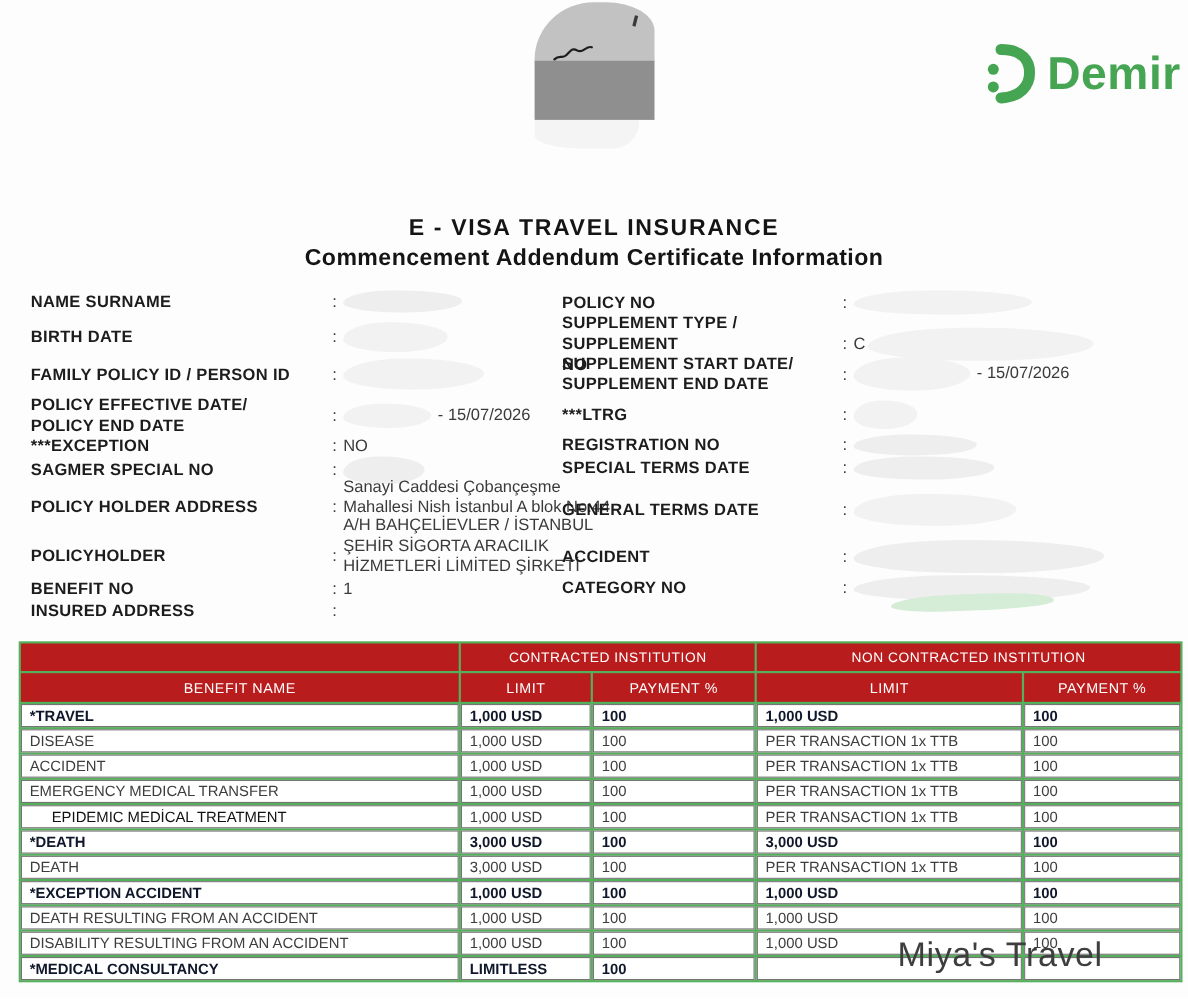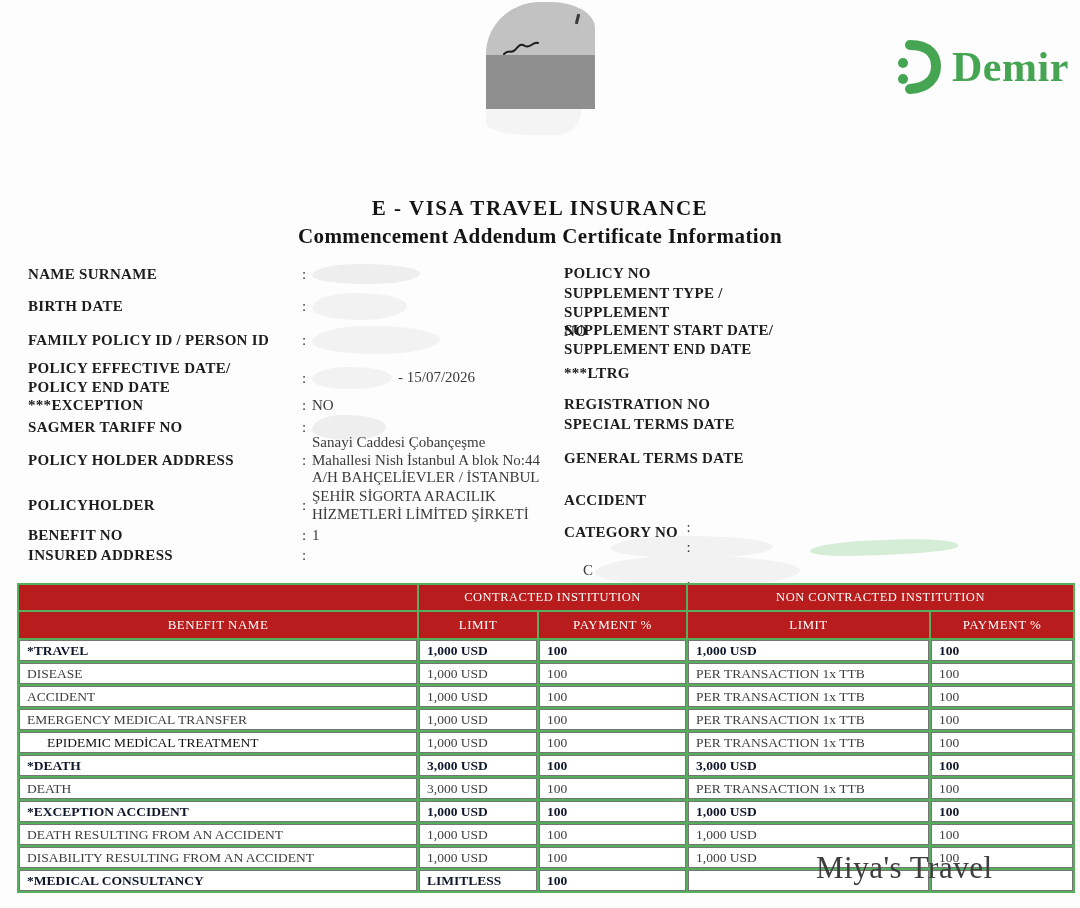--- a/index.html
+++ b/index.html
@@ -1,39 +1,39 @@
 <!DOCTYPE html>
 <html><head>
 <meta charset="utf-8">
 <style>
   html,body{margin:0;padding:0;background:#ffffff;}
   .page{
     position:relative;width:1080px;height:908px;overflow:hidden;
-    background:#fdfdfd;font-family:Liberation Serif, serif;color:#222;
+    background:#fdfdfd;font-family:Liberation Sans, sans-serif;color:#222;
   }
   
   .stamp{position:absolute;left:486px;top:2px;width:109px;height:133px;}
   .stamp-arch{position:absolute;left:0;top:0;width:109px;height:53px;background:#c2c2c2;
     border-radius:54px 44px 0 0 / 52px 26px 0 0;}
   .stamp-mid{position:absolute;left:0;top:53px;width:109px;height:54px;background:#8f8f8f;}
   .stamp-foot{position:absolute;left:0;top:107px;width:95px;height:26px;background:#f4f4f4;
     border-radius:0 0 24px 46%;}
   .stamp-tick{position:absolute;left:90px;top:12px;width:3px;height:10px;background:#3a3a3a;transform:rotate(14deg);}
   .stamp-sign{position:absolute;left:16px;top:36px;}
   
   .logo{position:absolute;left:896px;top:38px;display:flex;align-items:center;}
   .logo-text{font-size:42px;font-weight:bold;letter-spacing:.5px;margin-left:8px;line-height:56px;}
   
   .title{position:absolute;left:0;right:0;top:196px;text-align:center;color:#141414;}
   .title .t1{font-size:21px;font-weight:bold;letter-spacing:1.5px;}
   .title .t2{font-size:21px;font-weight:bold;letter-spacing:.4px;margin-top:3px;}
   
   .frow{position:absolute;display:flex;align-items:center;}
   .frow.left{left:28px;}
-  .frow.right{left:564px;flex-direction:column;}
+  .frow.right{left:511px;}
   .flabel{font-size:15px;line-height:19px;font-weight:bold;color:#1c1c1c;letter-spacing:.3px;white-space:pre-line;}
   .frow.left  .flabel{width:274px;flex:0 0 274px;}
   .frow.right .flabel{width:255px;flex:0 0 255px;}
   .fcolon{width:10px;flex:0 0 10px;color:#3c3c3c;font-size:15px;}
   .fvalue{font-size:15px;line-height:17.5px;color:#3a3a3a;white-space:pre-line;
     display:flex;align-items:center;gap:6px;}
   .blob{display:inline-block;background:#eeeeee;border-radius:45% 55% 50% 50% / 60% 50% 55% 45%;flex:0 0 auto;}
   .blob.light{background:#f2f2f2;}
   .green-smudge{position:absolute;left:810px;top:540px;width:148px;height:15px;background:#d5ecd6;
     border-radius:50% 50% 60% 40% / 70% 60% 50% 50%;transform:rotate(-2deg);}
@@ -99,21 +99,21 @@
 POLICY END DATE</span>
     <span class="fcolon">:</span>
     <span class="fvalue"><span class="blob light" style="width:80px;height:22px"></span><span>- 15/07/2026</span></span>
   </div>
   <div class="frow left" style="top:396px">
     <span class="flabel">***EXCEPTION</span>
     <span class="fcolon">:</span>
     <span class="fvalue">NO</span>
   </div>
   <div class="frow left" style="top:415px">
-    <span class="flabel">SAGMER TARIFF NO</span>
+    <span class="flabel">SAGMER SPECIAL NO</span>
     <span class="fcolon">:</span>
     <span class="fvalue"><span class="blob" style="width:74px;height:25px"></span></span>
   </div>
   <div class="frow left" style="top:434px">
     <span class="flabel">POLICY HOLDER ADDRESS</span>
     <span class="fcolon">:</span>
     <span class="fvalue">Sanayi Caddesi Çobançeşme
 Mahallesi Nish İstanbul A blok No:44
 A/H BAHÇELİEVLER / İSTANBUL</span>
   </div>

